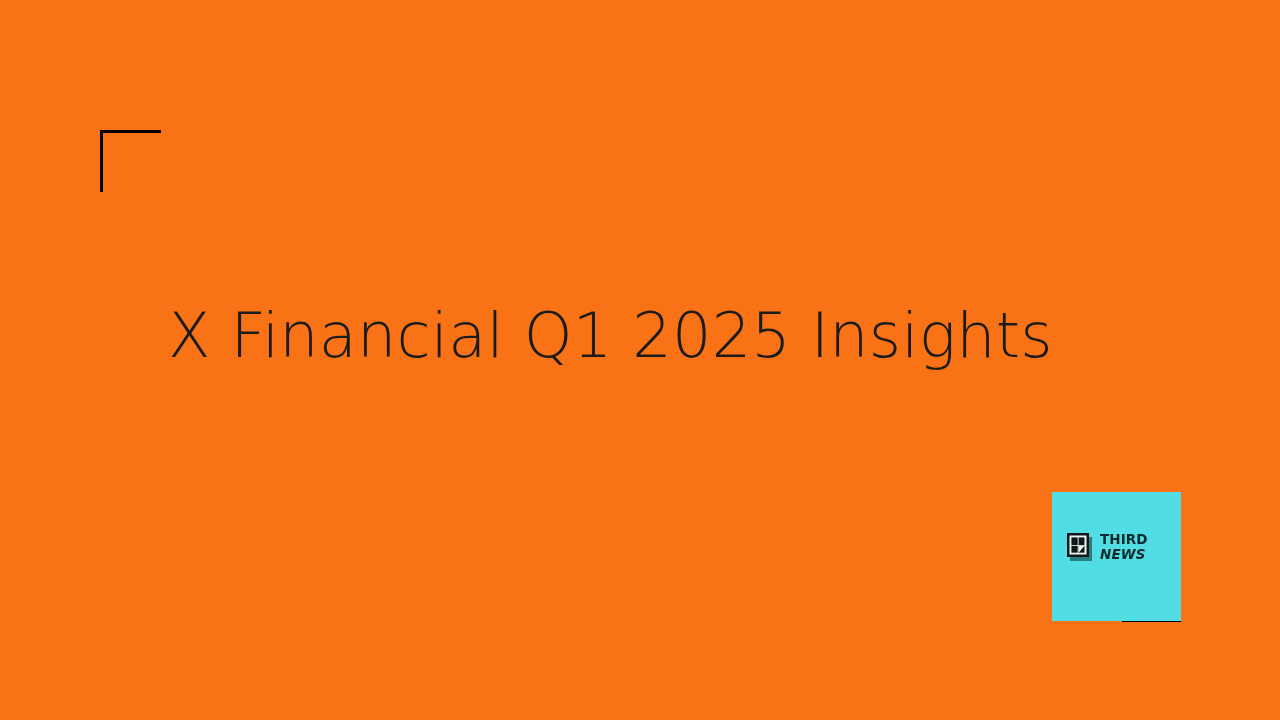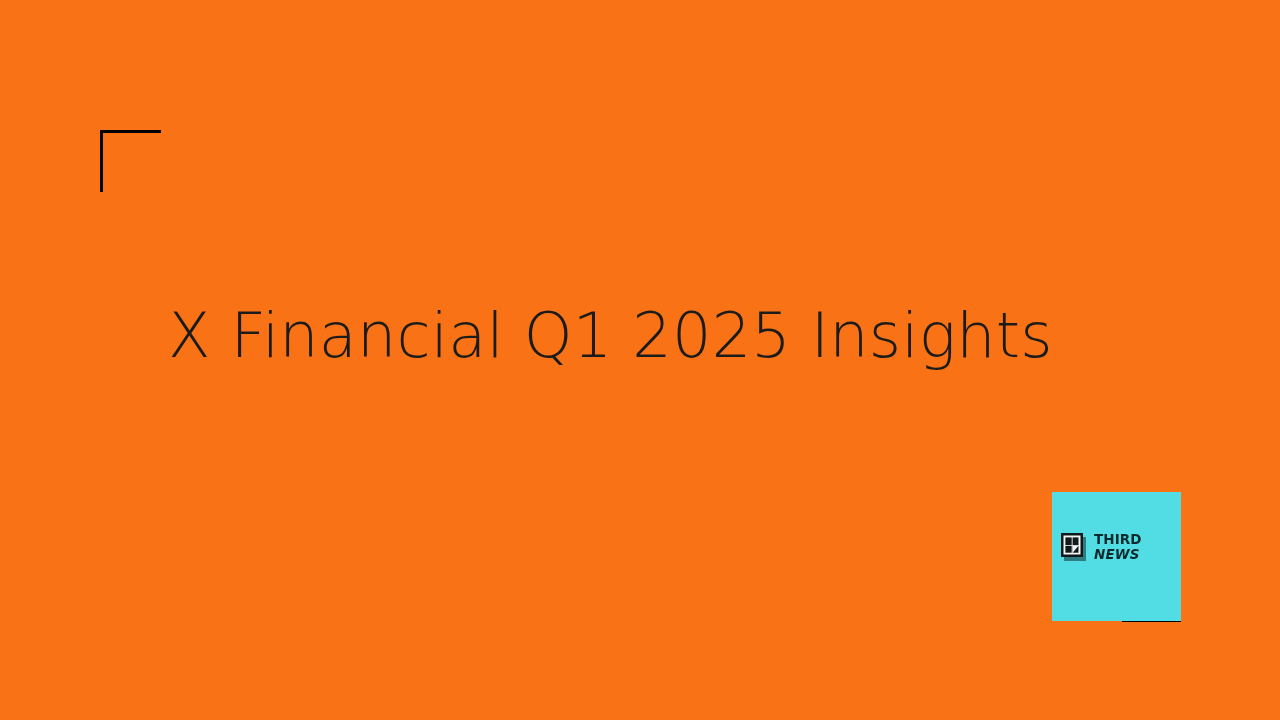--- a/index.html
+++ b/index.html
@@ -94,21 +94,21 @@
   .brand-square {
     position: absolute;
     left: 0;
     top: 0;
     width: 129px;
     height: 129px;
     background: #52dde4;
   }
   .brand-logo {
     position: absolute;
-    left: 8px;
+    left: 14px;
     top: 40px;
     display: flex;
     align-items: center;
     gap: 6px;
   }
   .brand-mark {
     position: relative;
     width: 28px;
     height: 30px;
     flex: 0 0 auto;

